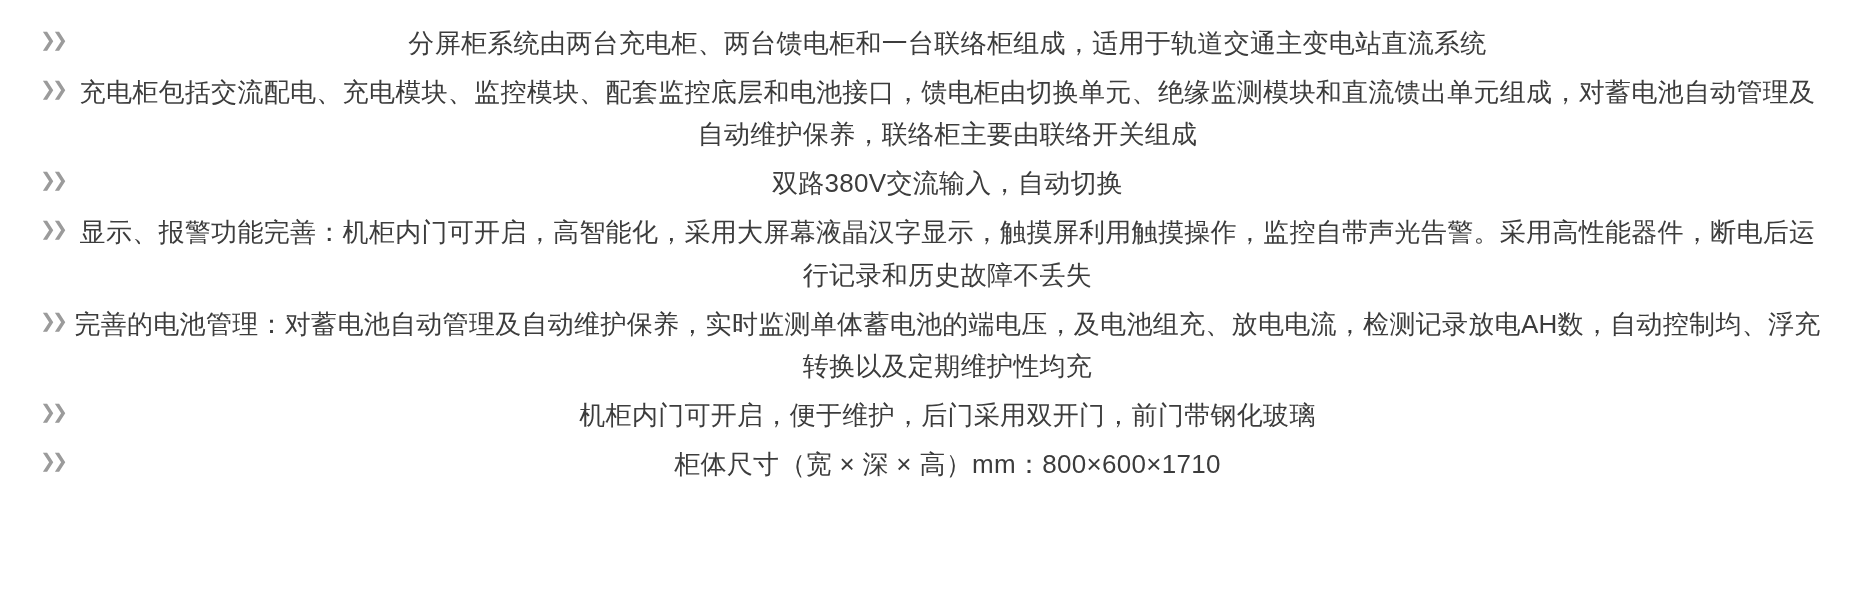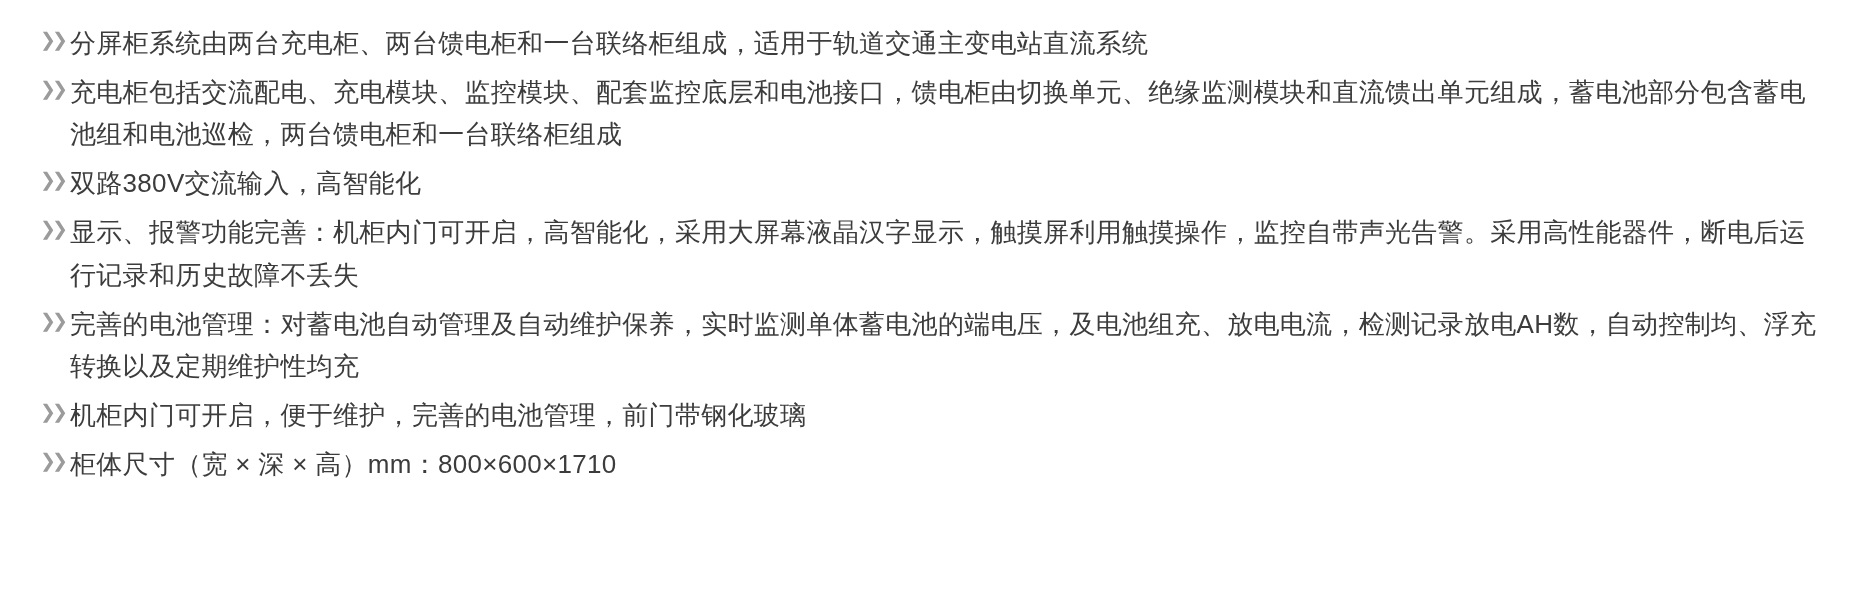--- a/index.html
+++ b/index.html
@@ -35,47 +35,48 @@
     letter-spacing: -4px;
     font-family: "DejaVu Sans", sans-serif;
   }
   .item-text {
     flex: 1 1 auto;
     font-size: 26px;
     line-height: 1.62;
     color: #3c3c3c;
     letter-spacing: 0.3px;
     max-width: 1790px;
+    text-align: center;
   }
 </style>
 </head>
 <body>
 
 <ul class="feature-list">
   <li class="feature-item">
     <span class="bullet-icon">❯❯</span>
     <span class="item-text">分屏柜系统由两台充电柜、两台馈电柜和一台联络柜组成，适用于轨道交通主变电站直流系统</span>
   </li>
   <li class="feature-item">
     <span class="bullet-icon">❯❯</span>
-    <span class="item-text">充电柜包括交流配电、充电模块、监控模块、配套监控底层和电池接口，馈电柜由切换单元、绝缘监测模块和直流馈出单元组成，蓄电池部分包含蓄电池组和电池巡检，两台馈电柜和一台联络柜组成</span>
+    <span class="item-text">充电柜包括交流配电、充电模块、监控模块、配套监控底层和电池接口，馈电柜由切换单元、绝缘监测模块和直流馈出单元组成，对蓄电池自动管理及自动维护保养，联络柜主要由联络开关组成</span>
   </li>
   <li class="feature-item">
     <span class="bullet-icon">❯❯</span>
-    <span class="item-text">双路380V交流输入，高智能化</span>
+    <span class="item-text">双路380V交流输入，自动切换</span>
   </li>
   <li class="feature-item">
     <span class="bullet-icon">❯❯</span>
     <span class="item-text">显示、报警功能完善：机柜内门可开启，高智能化，采用大屏幕液晶汉字显示，触摸屏利用触摸操作，监控自带声光告警。采用高性能器件，断电后运行记录和历史故障不丢失</span>
   </li>
   <li class="feature-item">
     <span class="bullet-icon">❯❯</span>
     <span class="item-text">完善的电池管理：对蓄电池自动管理及自动维护保养，实时监测单体蓄电池的端电压，及电池组充、放电电流，检测记录放电AH数，自动控制均、浮充转换以及定期维护性均充</span>
   </li>
   <li class="feature-item">
     <span class="bullet-icon">❯❯</span>
-    <span class="item-text">机柜内门可开启，便于维护，完善的电池管理，前门带钢化玻璃</span>
+    <span class="item-text">机柜内门可开启，便于维护，后门采用双开门，前门带钢化玻璃</span>
   </li>
   <li class="feature-item">
     <span class="bullet-icon">❯❯</span>
     <span class="item-text">柜体尺寸（宽 × 深 × 高）mm：800×600×1710</span>
   </li>
 </ul>
 
 </body></html>

